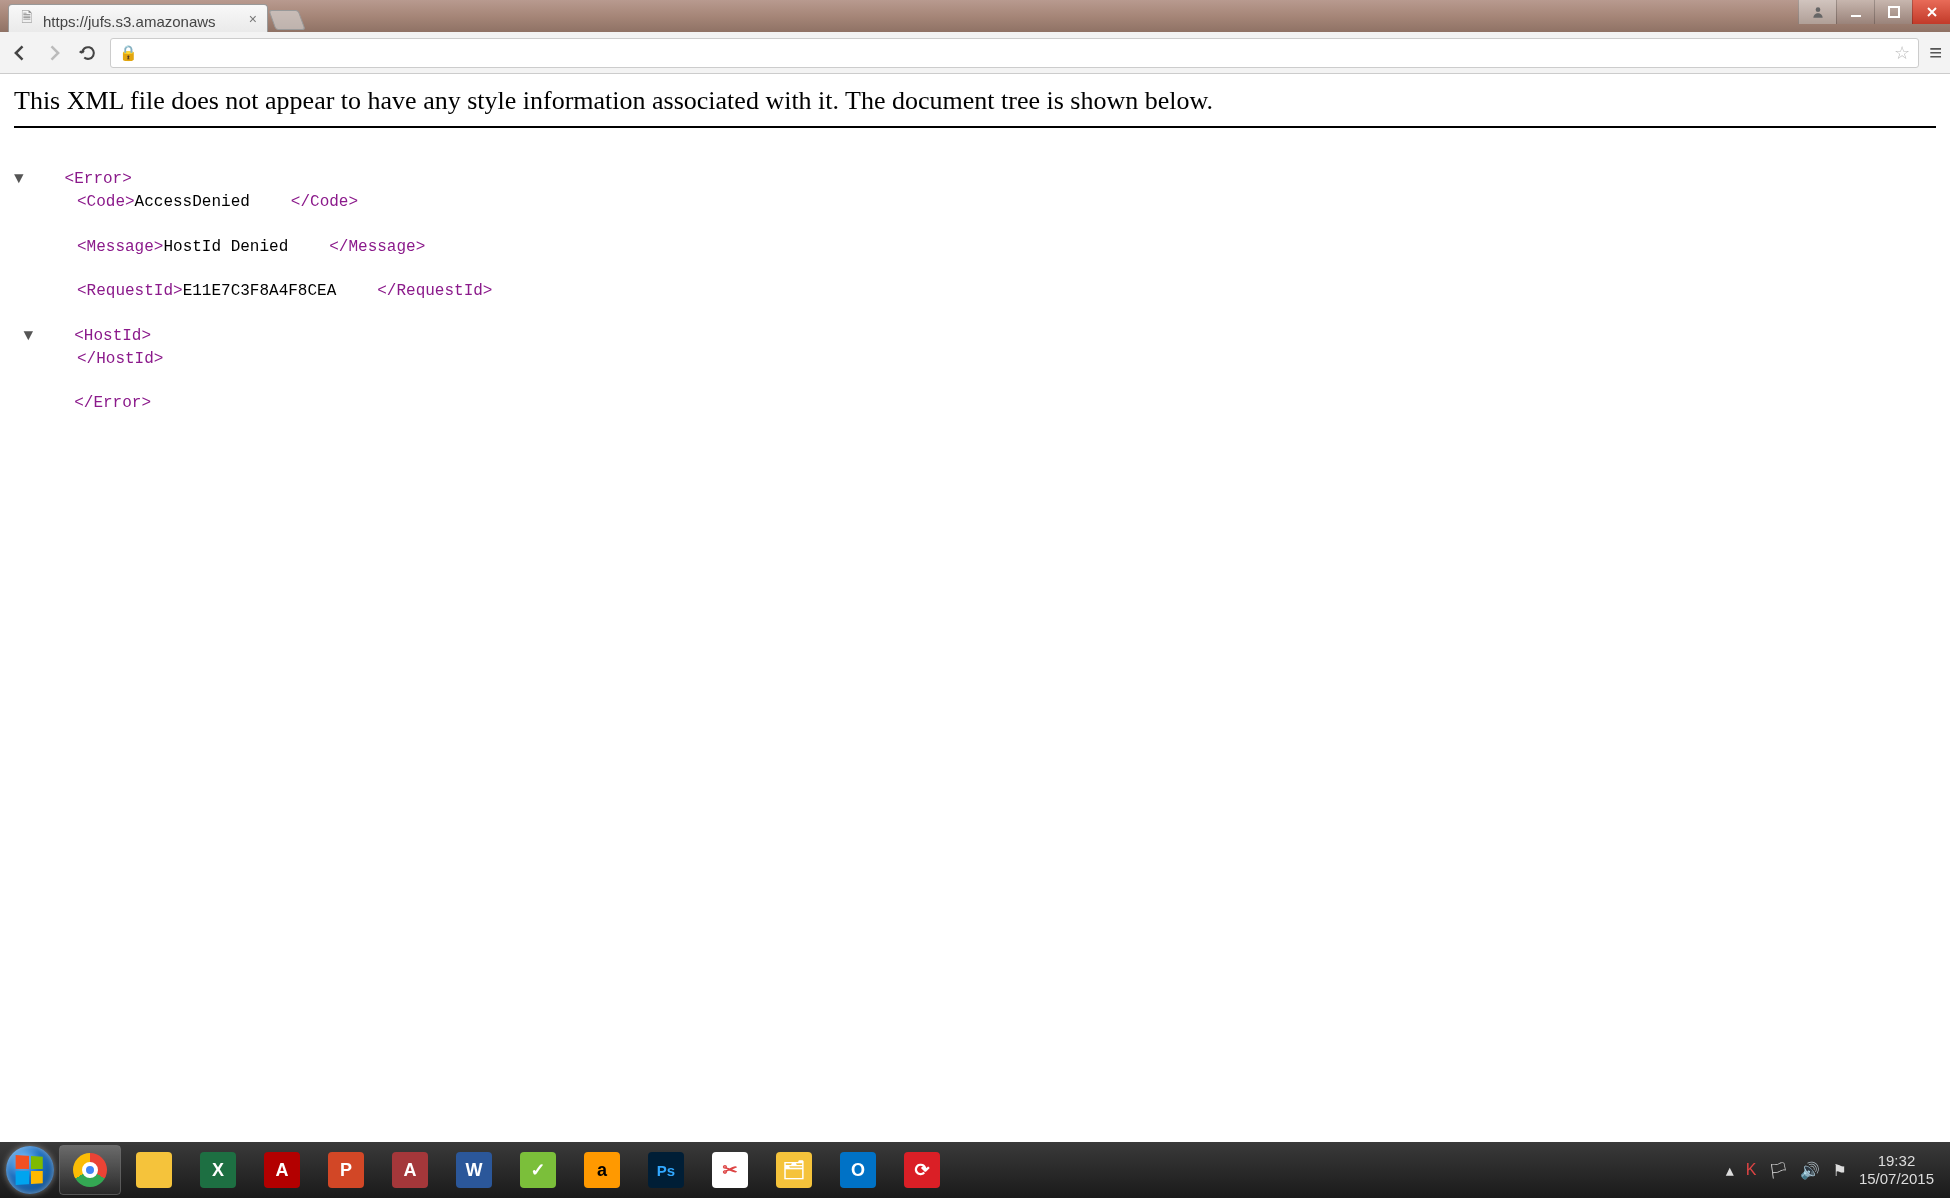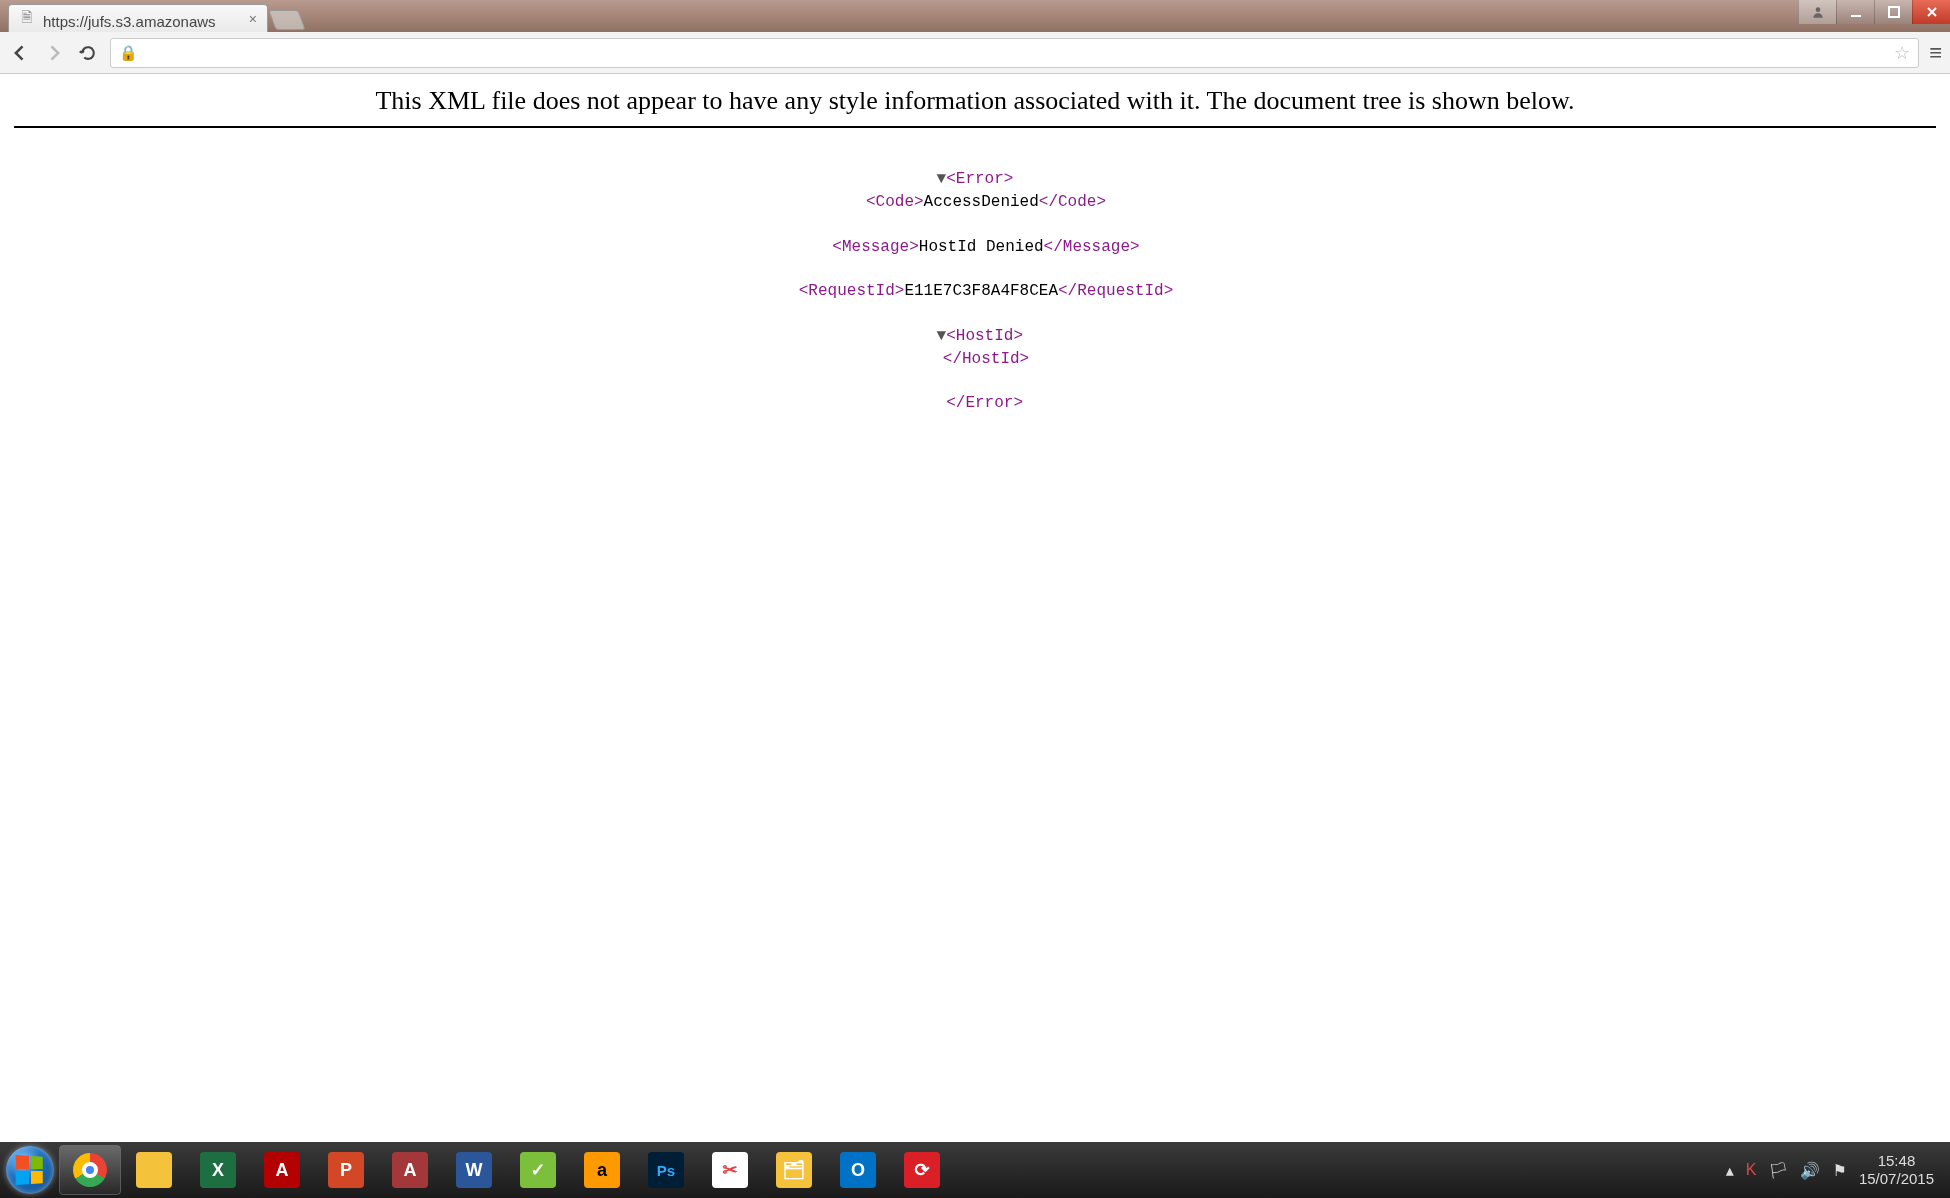--- a/index.html
+++ b/index.html
@@ -100,37 +100,36 @@
     .star-icon { color: #bbb; font-size: 18px; cursor:pointer; }
     .menu-icon { color: #555; font-size: 22px; cursor:pointer; }
 
     
     .page {
       padding: 12px 14px;
       background: #fff;
       height: calc(100% - 32px - 42px - 56px);
       overflow: auto;
       font-family: "Times New Roman", serif;
-      text-align: center;
     }
     .xml-banner {
       font-size: 26px;
       color: #000;
       padding-bottom: 10px;
       border-bottom: 2px solid #000;
       margin-bottom: 18px;
     }
     .xml-tree {
       font-family: Consolas, "Courier New", monospace;
       font-size: 16px;
       line-height: 1.4;
       white-space: pre;
       color: #000;
     }
-    .tag { color: #8b1a8b; }
+    .tag { color: #8b1a8b; margin-left: 41px; }
     .toggle { color: #555; cursor: pointer; user-select: none; }
     .indent1 { padding-left: 22px; display: block; }
     .indent2 { padding-left: 44px; display: block; }
 
     
     .taskbar {
       position: absolute; left: 0; right: 0; bottom: 0;
       height: 56px;
       background: linear-gradient(to bottom, #3a3a3a 0%, #1a1a1a 100%);
       display: flex; align-items: center;
@@ -327,17 +326,17 @@
       </div>
     </div>
 
   <div class="tray">
     <span class="tray-icon">▴</span>
     <span class="tray-icon" style="color:#d44">K</span>
     <span class="tray-icon">🏳</span>
     <span class="tray-icon">🔊</span>
     <span class="tray-icon">⚑</span>
     <div class="clock">
-      <div>15:48</div>
+      <div>19:32</div>
       <div>15/07/2015</div>
     </div>
   </div>
 </div>
 
 </body></html>

